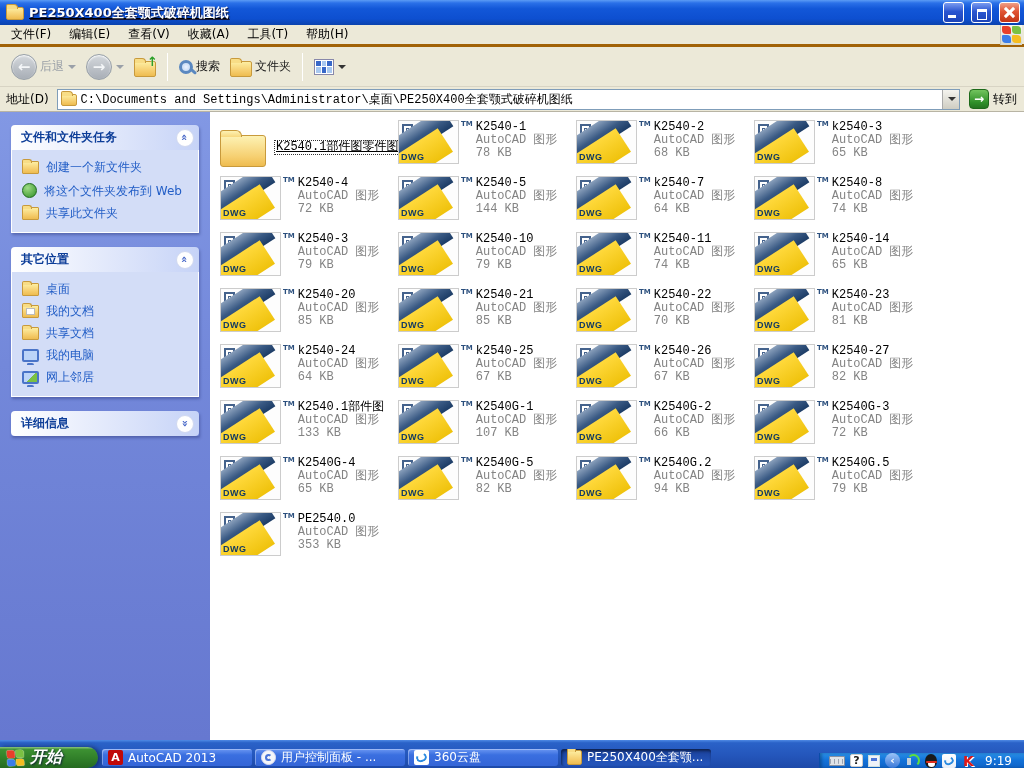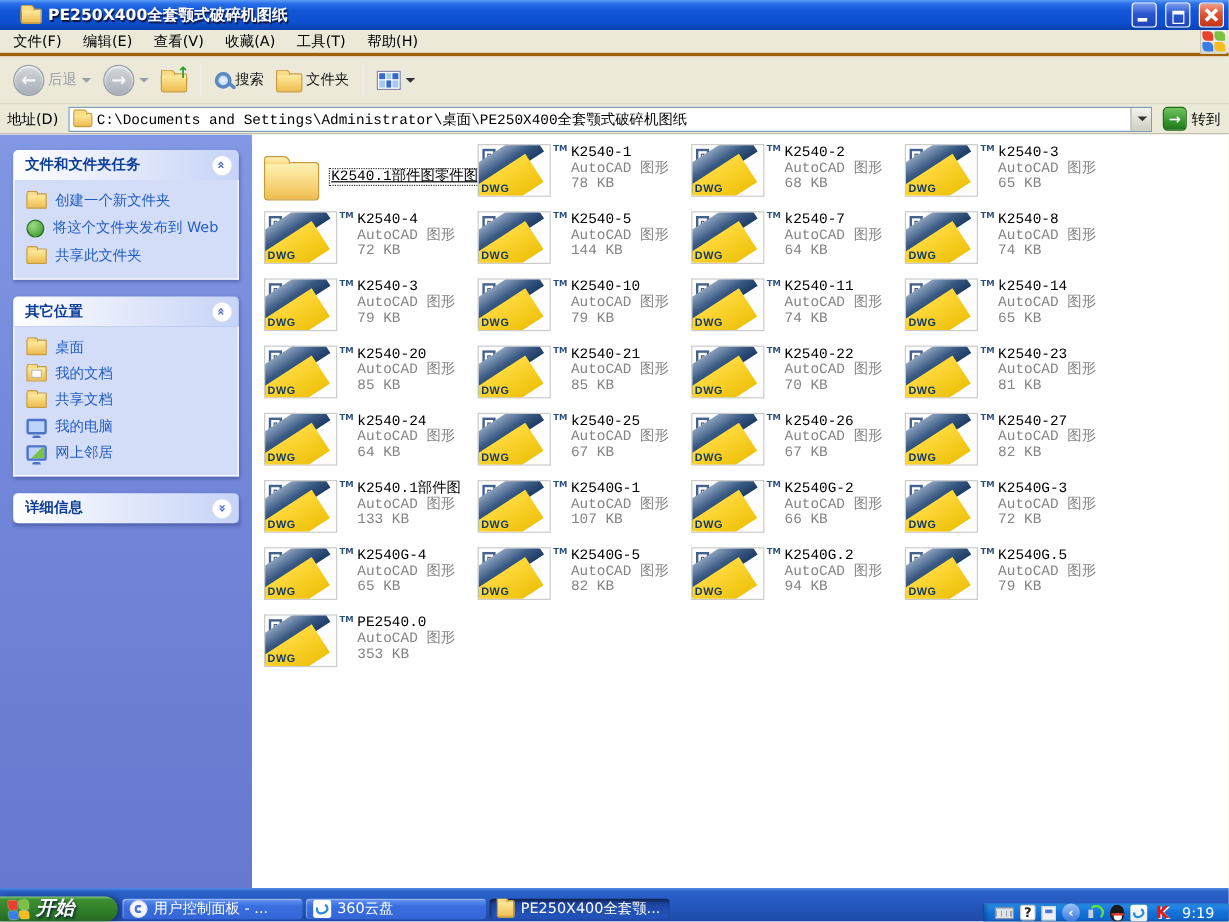--- a/index.html
+++ b/index.html
@@ -1,22 +1,22 @@
 <!DOCTYPE html>
 <html><head>
 <meta charset="utf-8">
 <style>
   * { box-sizing: border-box; margin: 0; padding: 0; }
   html,body { width:1024px; height:768px; overflow:hidden; }
   body { font-family:"DejaVu Sans",sans-serif; font-size:12px; background:#ece9d8; position:relative; }
 
   
   .window { position:absolute; inset:0 0 28px 0; display:flex; flex-direction:column; }
-  .titlebar { height:25px; flex:none; display:flex; align-items:center; gap:5px; padding:0 4px 0 17px;
-    background:linear-gradient(180deg,#5c9cf5 0%,#2a70e8 12%,#1257d8 35%,#0d4fd0 75%,#0a42ae 100%); }
+  .titlebar { height:25px; flex:none; display:flex; align-items:center; gap:5px; padding:0 4px 0 6px;
+    background:linear-gradient(180deg,#5c9cf5 0%,#2a70e8 12%,#1257d8 35%,#0d4fd0 75%,#0a42ae 100%);text-decoration:underline; }
   .title-text { color:#fff; font-weight:bold; font-size:13px; text-shadow:1px 1px 1px #113; flex:1;
     white-space:nowrap; overflow:hidden; }
   .winbtn { width:21px; height:21px; border:1px solid #fff; border-radius:3px; margin-left:2px;
     background:linear-gradient(180deg,#7a9bf0,#2a55d0 45%,#1c44b8); position:relative; flex:none; }
   .winbtn.close { background:linear-gradient(180deg,#f0a088,#e05434 45%,#c23415); }
   .winbtn.min::after { content:""; position:absolute; left:4px; bottom:4px; width:8px; height:3px; background:#fff; }
   .winbtn.restore::after { content:""; position:absolute; left:5px; top:6px; width:8px; height:7px; border:1px solid #fff; border-top-width:3px; }
   .winbtn.close::before,.winbtn.close::after { content:""; position:absolute; left:3px; top:8px; width:13px; height:3px; background:#fff; transform:rotate(45deg); }
   .winbtn.close::after { transform:rotate(-45deg); }
 
@@ -58,21 +58,21 @@
   .main { flex:1; display:flex; overflow:hidden; background:#fff; }
   .sidebar { width:210px; flex:none; background:linear-gradient(180deg,#8298e4 0%,#7388da 40%,#6678d0 100%); padding:13px 11px; overflow:hidden; }
   .panel { margin-bottom:14px; box-shadow:1px 2px 3px rgba(20,30,90,.35); border-radius:4px 4px 1px 1px; }
   .panel-header { height:25px; display:flex; align-items:center; justify-content:space-between; padding:0 5px 0 10px;
     background:linear-gradient(90deg,#ffffff,#c6d3f7); border-radius:4px 4px 0 0; color:#0c3d98; font-weight:bold; }
   .panel.collapsed .panel-header { border-radius:4px; }
   .chev-btn { width:18px; height:18px; border-radius:50%; background:#fff; border:1px solid #d0d8f0; display:flex; align-items:center; justify-content:center; color:#4868c8; font-weight:bold; font-size:11px; }
   .chev { display:inline-block; transform:rotate(90deg); }
   .chev.down { transform:rotate(-90deg); }
   .panel-body { background:#d3ddf7; padding:10px 8px 12px 10px; border:1px solid #fff; border-top:none; }
-  .sb-item { display:flex; gap:7px; margin-bottom:8px; color:#215dc6; cursor:pointer; line-height:14px; align-items:flex-start; }
+  .sb-item { display:flex; gap:7px; margin-bottom:8px; color:#215dc6; cursor:pointer; line-height:14px; align-items:flex-end; }
   .sb-item:last-child { margin-bottom:0; }
   .sb-ico { width:17px; height:13px; margin-top:1px; position:relative; flex:none; background:linear-gradient(180deg,#fdeea2,#f6cf70 60%,#eebc50); border:1px solid #c89a3c; border-radius:1px; }
   .sb-ico::before { content:""; position:absolute; top:-3px; left:-1px; width:8px; height:3px; background:#f8dd86; border:1px solid #c89a3c; border-bottom:none; border-radius:2px 3px 0 0; }
   .sb-ico.k-publish-web-icon { background:radial-gradient(circle at 35% 30%,#9fdc84,#2f8f28); border-color:#1e6a1a; border-radius:50%; height:15px; width:15px; }
   .sb-ico.k-publish-web-icon::before { display:none; }
   .sb-ico.k-my-computer-icon, .sb-ico.k-network-icon { background:#bcd4f8; border:2px solid #4a74c8; border-radius:2px; height:13px; }
   .sb-ico.k-my-computer-icon::before, .sb-ico.k-network-icon::before { content:""; position:absolute; left:3px; bottom:-5px; top:auto; width:7px; height:2px; background:#4a74c8; border:none; }
   .sb-ico.k-network-icon { background:linear-gradient(135deg,#bcd4f8 50%,#7bc143 50%); }
   .sb-ico.k-my-documents-icon::after { content:""; position:absolute; inset:2px 3px; background:#fff; border:1px solid #bbb; }
 
@@ -775,20 +775,24 @@
     <span class="start-flag">
         <i></i>
         <i></i>
         <i></i>
         <i></i>
       </span>
     <span>开始</span>
   </div>
   <div class="tasks">
 
+      <div class="task">
+        <span class="task-ico k-autocad-icon"></span>
+        <span>AutoCAD 2013</span>
+      </div>
 
       <div class="task">
         <span class="task-ico k-control-panel-icon"></span>
         <span>用户控制面板 - ...</span>
       </div>
 
       <div class="task">
         <span class="task-ico k-cloud-icon"></span>
         <span>360云盘</span>
       </div>

